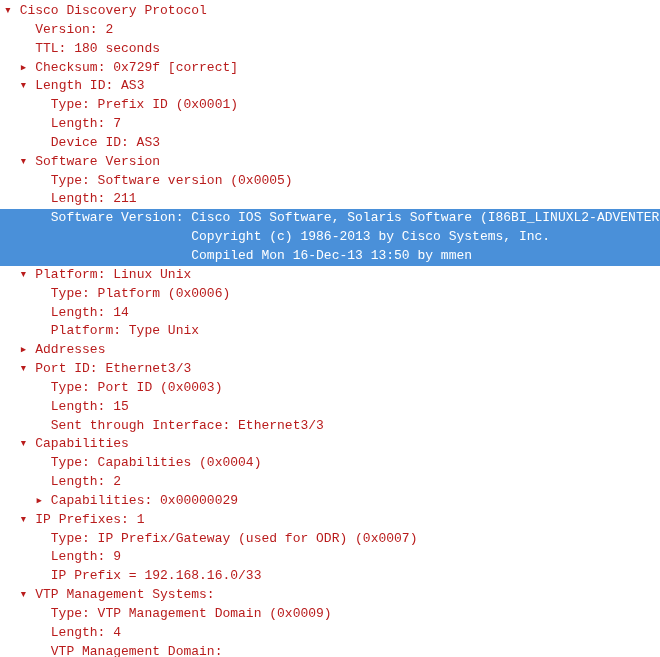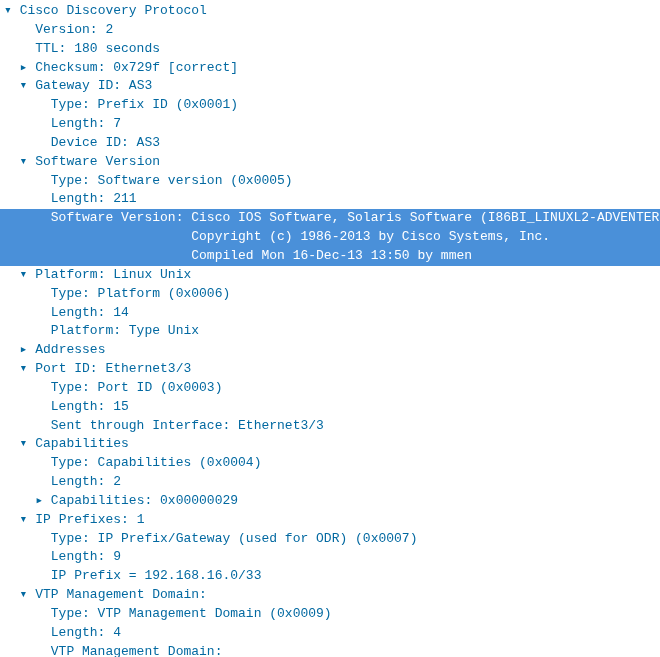--- a/index.html
+++ b/index.html
@@ -22,36 +22,36 @@
       min-height: 657px;
       padding: 2px 0;
       overflow-x: auto;
       overflow-y: auto;
     }
     .tree-line {
       display: block;
       white-space: pre;
       line-height: 1.45;
       padding: 0 4px;
-      color: #0369a1;
+      color: #b91c1c;
     }
     .tree-line.highlighted {
       background-color: #4a90d9;
       color: #ffffff;
     }
   </style>
 </head>
 <body>
 
 <div class="tree-container" id="tree-container">
 <span class="tree-line">▾ Cisco Discovery Protocol</span>
     <span class="tree-line">    Version: 2</span>
     <span class="tree-line">    TTL: 180 seconds</span>
     <span class="tree-line">  ▸ Checksum: 0x729f [correct]</span>
-    <span class="tree-line">  ▾ Gateway ID: AS3</span>
+    <span class="tree-line">  ▾ Length ID: AS3</span>
     <span class="tree-line">      Type: Prefix ID (0x0001)</span>
     <span class="tree-line">      Length: 7</span>
     <span class="tree-line">      Device ID: AS3</span>
     <span class="tree-line">  ▾ Software Version</span>
     <span class="tree-line">      Type: Software version (0x0005)</span>
     <span class="tree-line">      Length: 211</span>
     <span class="tree-line highlighted">      Software Version: Cisco IOS Software, Solaris Software (I86BI_LINUXL2-ADVENTERPRISE-M),</span>
     <span class="tree-line highlighted">                        Copyright (c) 1986-2013 by Cisco Systems, Inc.</span>
     <span class="tree-line highlighted">                        Compiled Mon 16-Dec-13 13:50 by mmen</span>
     <span class="tree-line">  ▾ Platform: Linux Unix</span>
@@ -64,17 +64,17 @@
     <span class="tree-line">      Length: 15</span>
     <span class="tree-line">      Sent through Interface: Ethernet3/3</span>
     <span class="tree-line">  ▾ Capabilities</span>
     <span class="tree-line">      Type: Capabilities (0x0004)</span>
     <span class="tree-line">      Length: 2</span>
     <span class="tree-line">    ▸ Capabilities: 0x00000029</span>
     <span class="tree-line">  ▾ IP Prefixes: 1</span>
     <span class="tree-line">      Type: IP Prefix/Gateway (used for ODR) (0x0007)</span>
     <span class="tree-line">      Length: 9</span>
     <span class="tree-line">      IP Prefix = 192.168.16.0/33</span>
-    <span class="tree-line">  ▾ VTP Management Domain:</span>
+    <span class="tree-line">  ▾ VTP Management Systems:</span>
     <span class="tree-line">      Type: VTP Management Domain (0x0009)</span>
     <span class="tree-line">      Length: 4</span>
     <span class="tree-line">      VTP Management Domain:</span>
   </div>
 
 </body></html>

